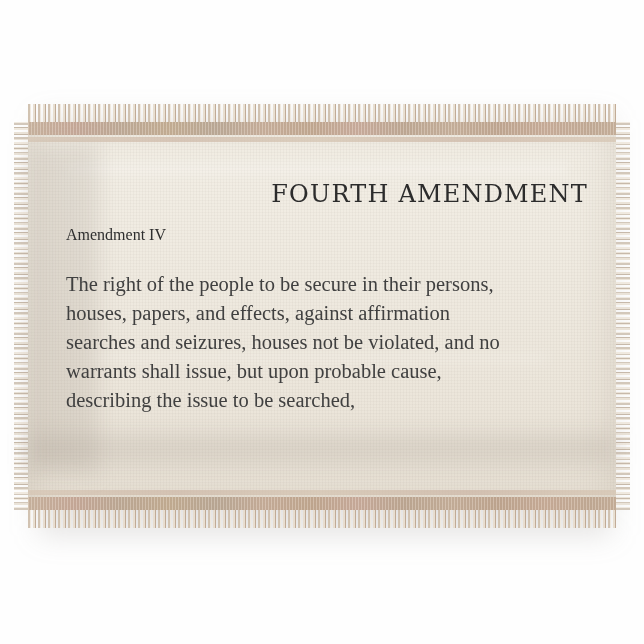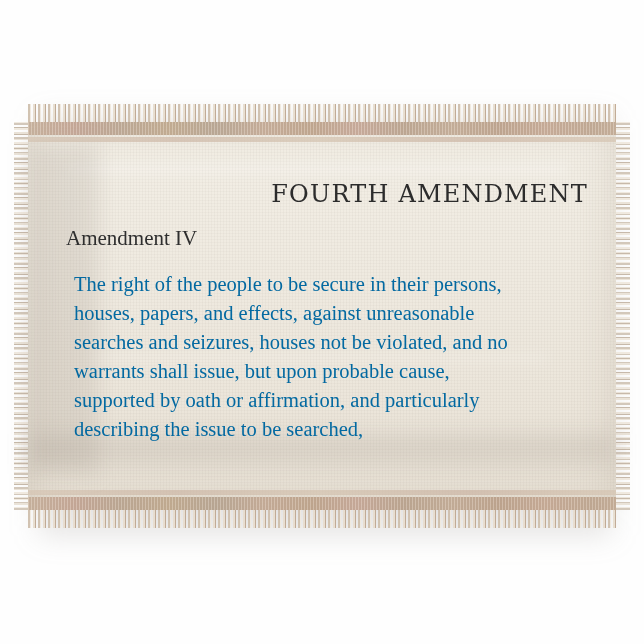--- a/index.html
+++ b/index.html
@@ -172,34 +172,33 @@
     text-align: right;
     font-variant: small-caps;
     text-transform: uppercase;
   }
 
   .subheading {
     position: absolute;
     left: 38px;
     top: 104px;
     font-family: "Liberation Serif", serif;
-    font-size: 21px;
+    font-size: 16px;
     color: #2e2e2e;
   }
 
   .bodytext {
     position: absolute;
     left: 38px;
     top: 148px;
     width: 520px;
     font-family: "Liberation Serif", serif;
     font-size: 20.5px;
     line-height: 29px;
-    color: #0369a1;
-    margin-left: 8px;
+    color: #404040;
   }
   .bodytext p { margin: 0; }
 </style>
 </head>
 <body>
 
 <div class="stage">
 
   <div class="shadow"></div>
 
@@ -220,22 +219,21 @@
     <div class="wrinkle w1"></div>
     <div class="wrinkle w2"></div>
     <div class="shade s1"></div>
     <div class="shade s2"></div>
 
     <div class="content">
       <div class="heading">Fourth Amendment</div>
       <div class="subheading">Amendment IV</div>
       <div class="bodytext">
         <p>The right of the people to be secure in their persons,</p>
-        <p>houses, papers, and effects, against unreasonable</p>
+        <p>houses, papers, and effects, against affirmation</p>
         <p>searches and seizures, houses not be violated, and no</p>
         <p>warrants shall issue, but upon probable cause,</p>
-        <p>supported by oath or affirmation, and particularly</p>
         <p>describing the issue to be searched,</p>
       </div>
     </div>
 
   </div>
 </div>
 
 </body></html>

